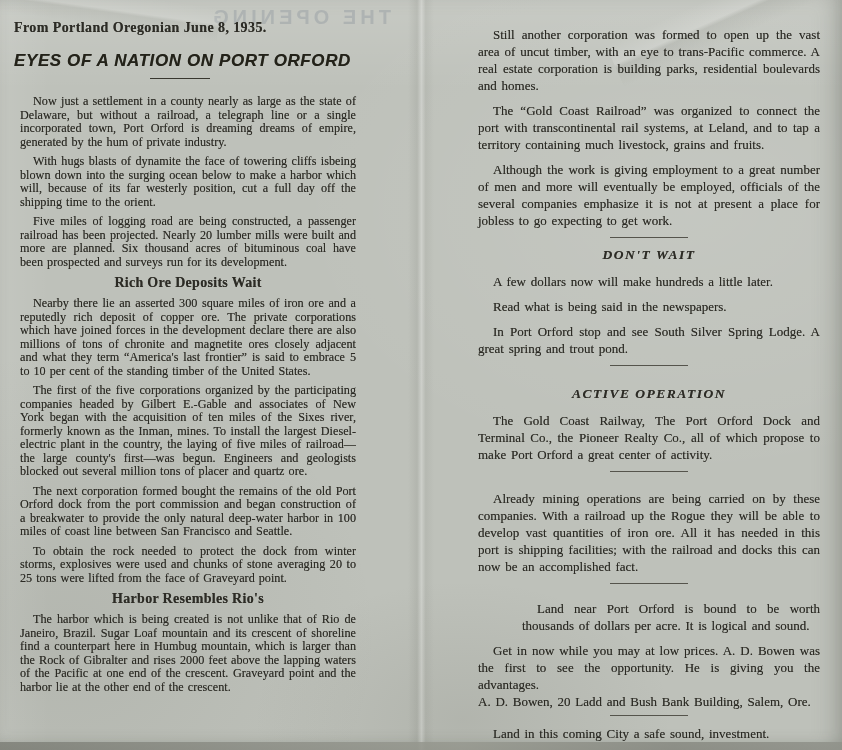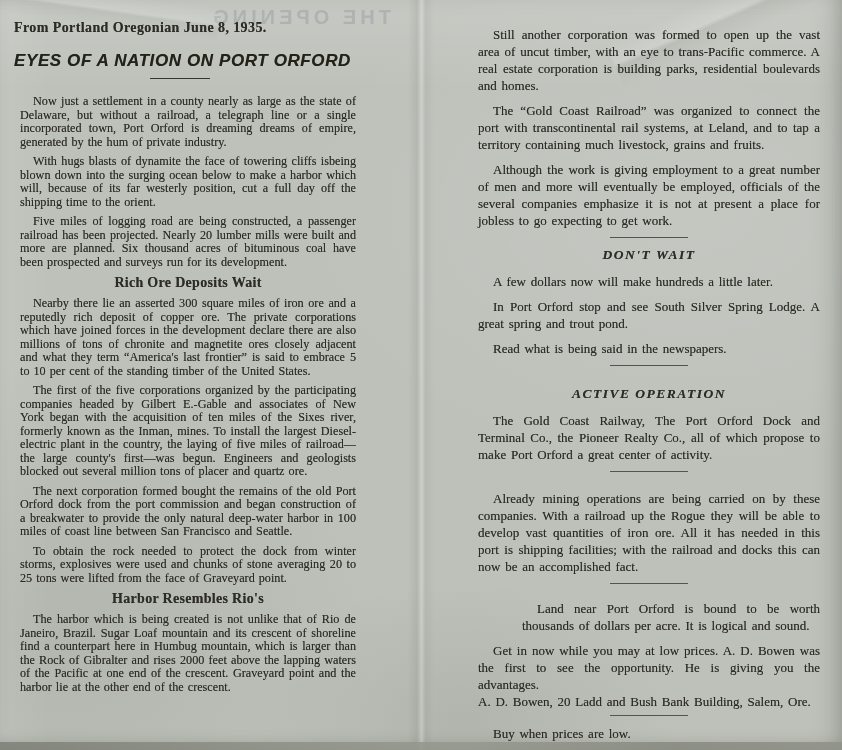--- a/index.html
+++ b/index.html
@@ -95,29 +95,30 @@
     </div>
   </div>
 
   <div class="col col-right ink">
     <p class="rp">Still another corporation was formed to open up the vast area of uncut timber, with an eye to trans-Pacific commerce. A real estate corporation is building parks, residential boulevards and homes.</p>
     <p class="rp">The “Gold Coast Railroad” was organized to connect the port with transcontinental rail systems, at Leland, and to tap a territory containing much livestock, grains and fruits.</p>
     <p class="rp">Although the work is giving employment to a great number of men and more will eventually be employed, officials of the several companies emphasize it is not at present a place for jobless to go expecting to get work.</p>
     <hr class="rule-sect">
     <h2 class="rhead">DON'T WAIT</h2>
     <p class="rp">A few dollars now will make hundreds a little later.</p>
+    <p class="rp">Read what is being said in the newspapers.</p>
     <p class="rp">In Port Orford stop and see South Silver Spring Lodge. A great spring and trout pond.</p>
-    <p class="rp">Read what is being said in the newspapers.</p>
     <hr class="rule-sect">
     <h2 class="rhead mt-sm">ACTIVE OPERATION</h2>
     <p class="rp">The Gold Coast Railway, The Port Orford Dock and Terminal Co., the Pioneer Realty Co., all of which propose to make Port Orford a great center of activity.</p>
     <hr class="rule-sect">
     <p class="rp mt-lg">Already mining operations are being carried on by these companies. With a railroad up the Rogue they will be able to develop vast quantities of iron ore. All it has needed in this port is shipping facilities; with the railroad and docks this can now be an accomplished fact.</p>
     <hr class="rule-sect">
     <p class="rp mt-md">Land near Port Orford is bound to be worth thousands of dollars per acre. It is logical and sound.</p>
     <p class="rp no-mb">Get in now while you may at low prices. A. D. Bowen was the first to see the opportunity. He is giving you the advantages.</p>
     <p class="rp no-indent no-mb">A. D. Bowen, 20 Ladd and Bush Bank Building, Salem, Ore.</p>
     <hr class="rule-sect">
+    <p class="rp">Land in this coming City a safe sound, investment.</p>
     <p class="rp">Buy when prices are low.</p>
   </div>
 
   <div class="bottom-edge"></div>
 </div>
 
 </body></html>

